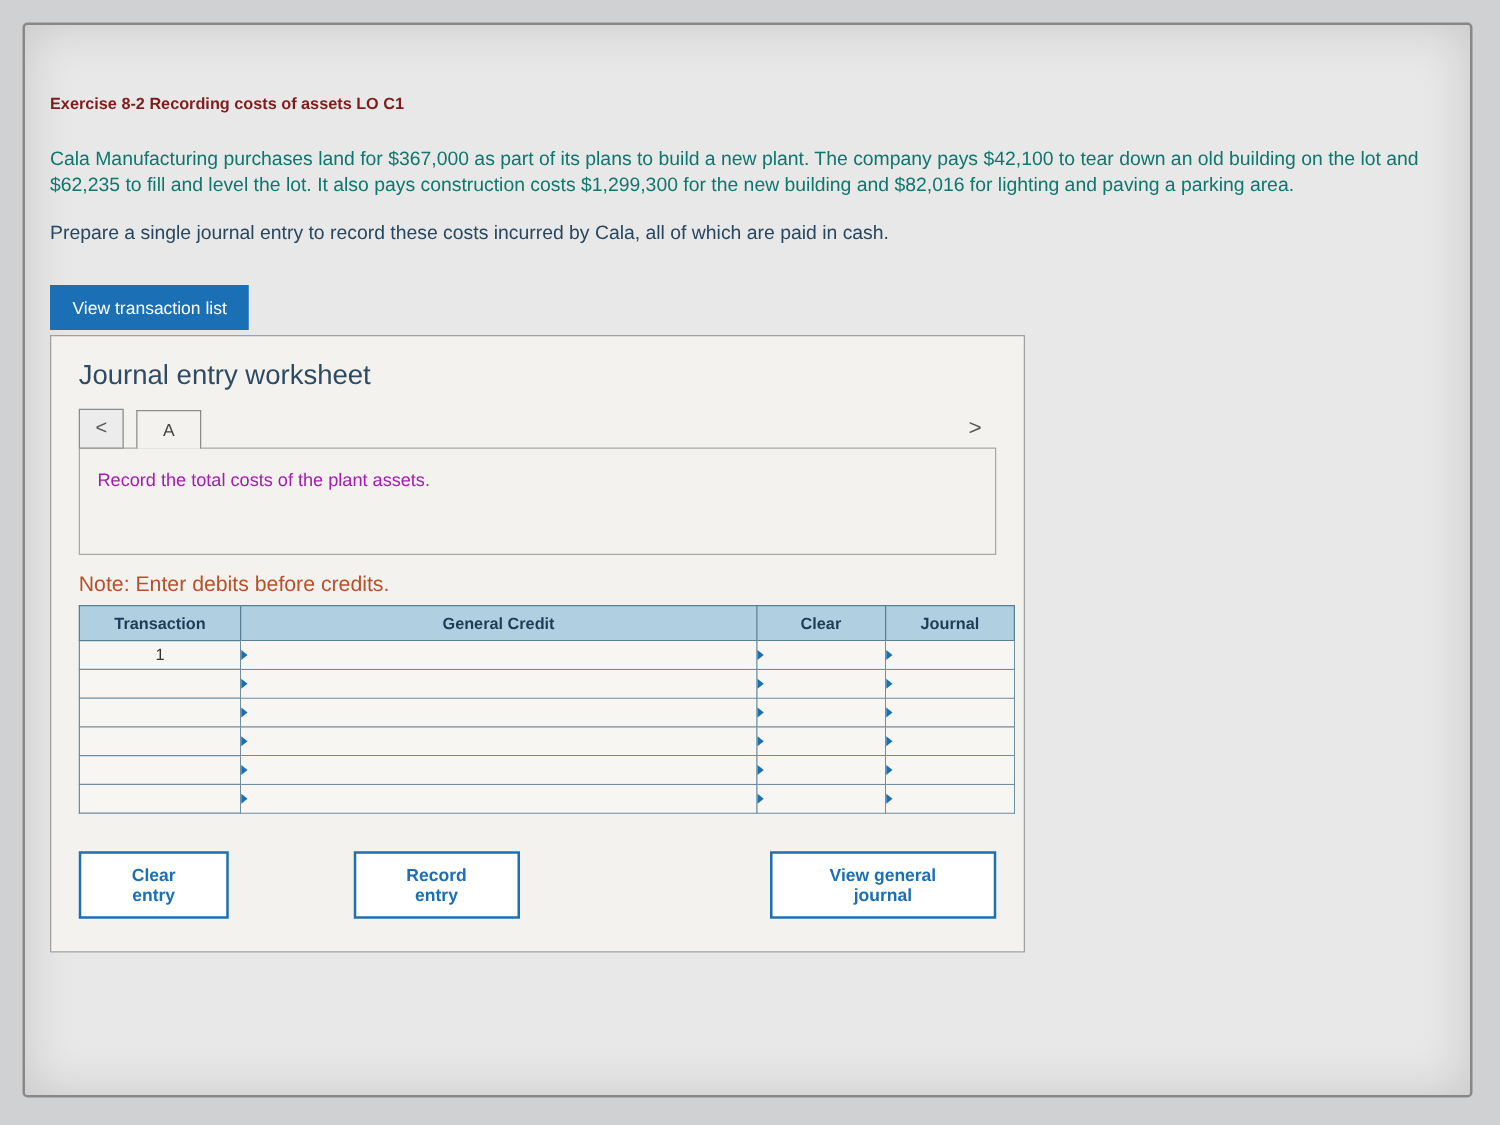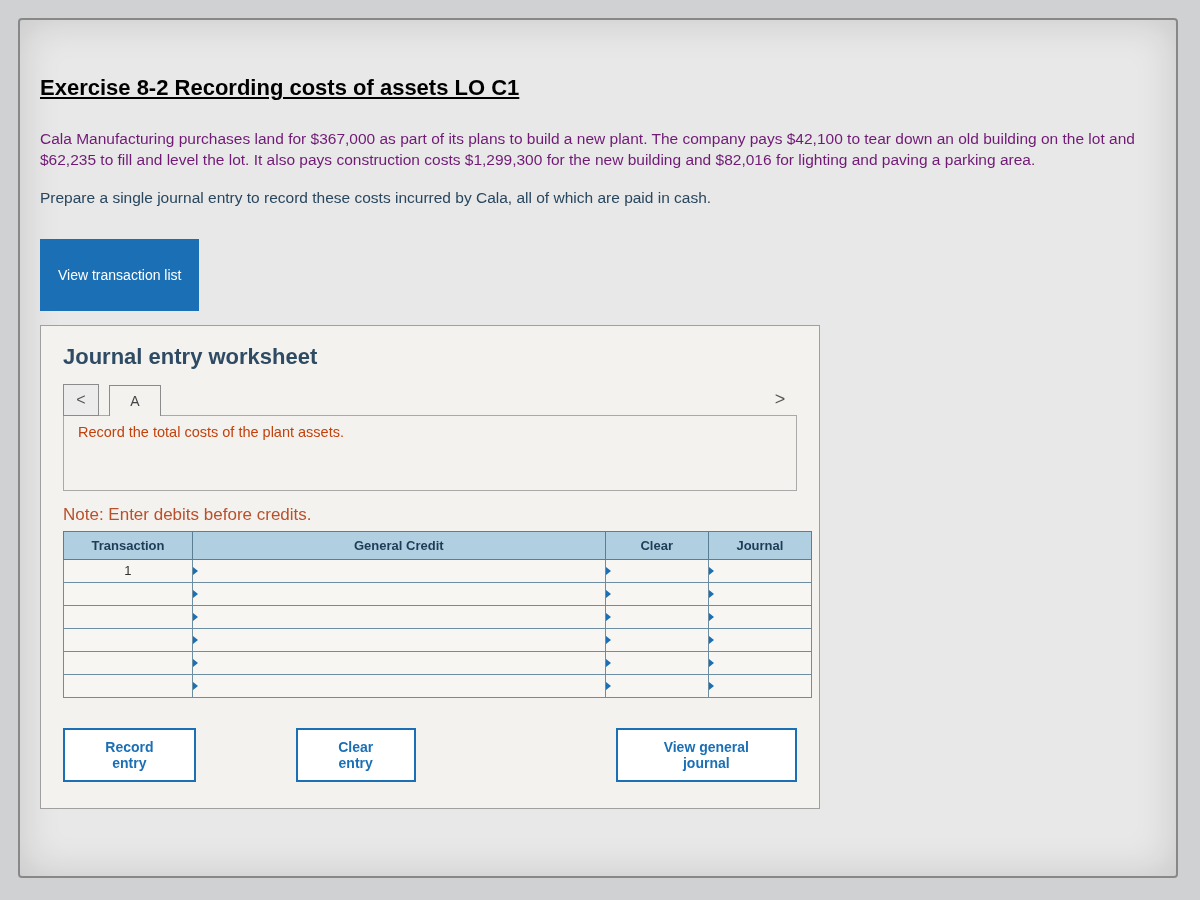--- a/index.html
+++ b/index.html
@@ -18,58 +18,57 @@
     border-radius: 4px;
     width: 1160px;
     height: 860px;
     box-shadow: inset 0 0 40px rgba(0,0,0,0.15);
     position: relative;
     box-sizing: border-box;
     padding: 55px 20px 20px 20px;
     color: #1d3c57;
   }
   .title {
-    font-size: 22px;
+    font-size: 13px;
     font-weight: bold;
-    color: #000000;
+    color: #7f1d1d;
     margin: 0 0 28px 0;
-    text-decoration: underline;
   }
   .problem-text {
     font-size: 15.5px;
     line-height: 1.35;
-    color: #701a75;
+    color: #0f766e;
     margin-bottom: 18px;
   }
   .instruction-text {
     font-size: 15.5px;
     color: #28475f;
     margin-bottom: 32px;
   }
   .btn-primary {
     display: inline-block;
     background: #1a6fb5;
     color: #fff;
     font-size: 14px;
-    padding: 28px 18px;
+    padding: 10px 18px;
     border: none;
     cursor: pointer;
-    margin-bottom: 16px;
+    margin-bottom: 6px;
   }
   .worksheet-box {
     border: 1.5px solid #a0a0a0;
     background: #f4f2ee;
     width: 780px;
     padding: 18px 22px 26px 22px;
     box-sizing: border-box;
     margin-top: -2px;
   }
   .worksheet-title {
     font-size: 22px;
-    font-weight: bold;
+    font-weight: normal;
     color: #2e4b63;
     margin: 0 0 14px 0;
   }
   .tabrow {
     display: flex;
     align-items: center;
     gap: 10px;
     margin-bottom: 0;
     position: relative;
   }
@@ -103,23 +102,23 @@
   .nav-arrow.right {
     margin-left: auto;
     border: none;
     background: transparent;
     color: #555;
     font-size: 18px;
   }
   .instruction-panel {
     border: 1.5px solid #a9a9a9;
     background: #f4f2ee;
-    padding: 8px 14px 34px 14px;
+    padding: 18px 14px 34px 14px;
     font-size: 14.5px;
-    color: #c2410c;
+    color: #a21caf;
     margin-top: -1px;
     margin-bottom: 14px;
     min-height: 32px;
   }
   .note-text {
     font-size: 17px;
     color: #b9502c;
     margin-bottom: 6px;
   }
   .je-table {
@@ -269,21 +268,21 @@
         <tr>
           <td></td>
           <td class="gj"></td>
           <td class="db"></td>
           <td class="cr"></td>
         </tr>
       </tbody>
     </table>
 
     <div class="action-row">
+      <button class="btn-outline">Clear entry</button>
       <button class="btn-outline">Record entry</button>
-      <button class="btn-outline">Clear entry</button>
       <div class="spacer-flex"></div>
       <button class="btn-outline view-gj">View general journal</button>
     </div>
 
   </div>
 
 </div>
 
 </body></html>

